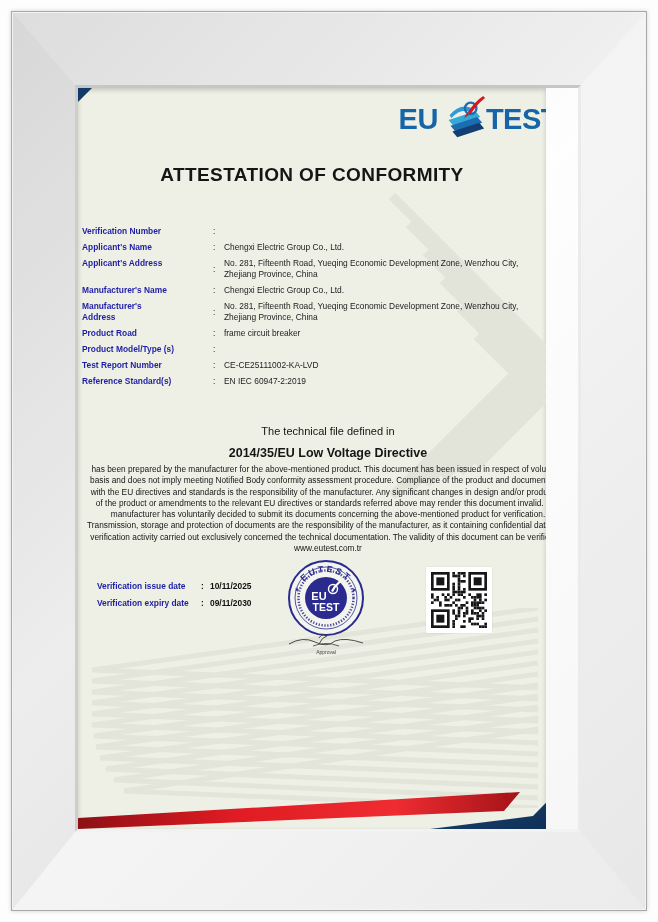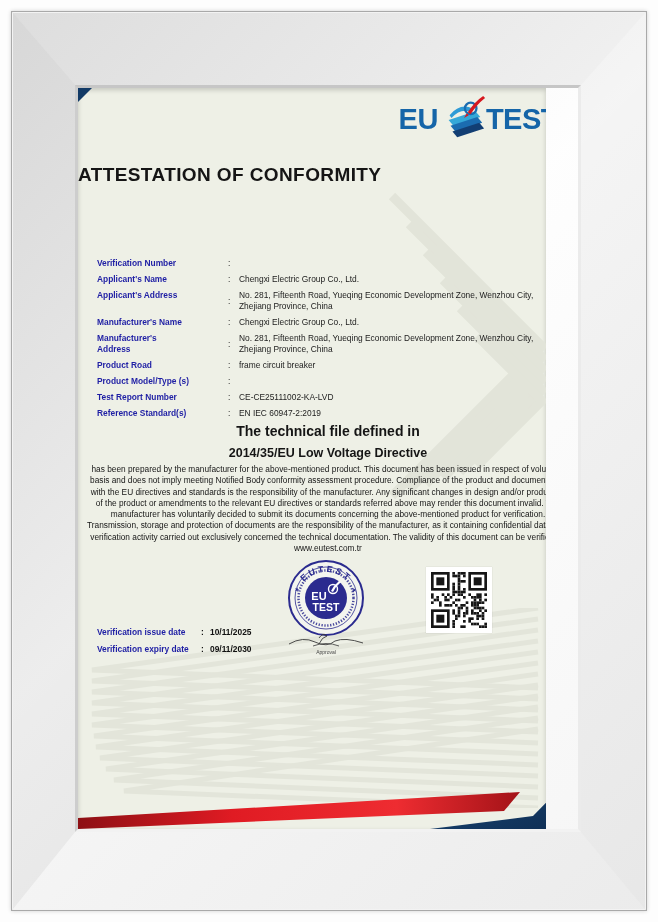--- a/index.html
+++ b/index.html
@@ -24,36 +24,36 @@
         background:#eef0e6;overflow:hidden;
         box-shadow:inset 0 2px 5px rgba(0,0,0,.18);}
   .corner-tri{position:absolute;left:0;top:0;width:0;height:0;
               border-top:14px solid #123a66;border-right:14px solid transparent;}
   .wm{position:absolute;pointer-events:none;}
   
   .logo{position:absolute;top:6px;right:-12px;display:flex;align-items:center;
         color:#1565a8;font-weight:bold;font-size:29px;letter-spacing:-.5px;}
   .logo svg{margin:0 -1px 0 1px;}
   
-  .title{position:absolute;left:0;top:76px;width:100%;
+  .title{position:absolute;left:0;top:76px;width:100%;text-align:center;
          font-size:19px;font-weight:bold;color:#151515;letter-spacing:.4px;}
   
-  .fields{position:absolute;left:19px;top:138px;width:466px;margin-top:32px;}
+  .fields{position:absolute;left:4px;top:138px;width:466px;}
   .f-row{display:flex;margin-bottom:5px;font-size:8.4px;line-height:11px;}
   .f-label{width:131px;flex:0 0 131px;color:#1e1ea4;font-weight:bold;white-space:pre-line;}
   .f-colon{width:11px;flex:0 0 11px;color:#222;}
   .f-value{flex:1;color:#1c1c1c;white-space:pre-line;}
   
   .statement{position:absolute;left:9px;top:338px;width:482px;text-align:center;color:#151515;}
-  .st-intro{font-size:14px;line-height:11px;font-weight:bold;}
+  .st-intro{font-size:11px;line-height:11px;}
   .st-directive{font-size:12.5px;font-weight:bold;line-height:15px;margin-top:9px;}
   .st-body{font-size:8.3px;line-height:11.3px;margin-top:3px;}
   .st-site{font-size:8.3px;line-height:11.3px;}
   
-  .dates{position:absolute;left:19px;top:490px;margin-top:46px;}
+  .dates{position:absolute;left:19px;top:490px;}
   .d-row{display:flex;font-size:8.4px;line-height:17px;font-weight:bold;}
   .d-label{width:104px;flex:0 0 104px;color:#1e1ea4;}
   .d-colon{width:9px;flex:0 0 9px;color:#111;}
   .d-value{color:#111;}
   
   .stamp{position:absolute;left:205px;top:470px;width:86px;height:102px;}
   .qr{position:absolute;left:348px;top:479px;width:66px;height:66px;background:#fff;
       box-shadow:0 0 1px rgba(0,0,0,.2);}
   .qr svg{position:absolute;left:5px;top:5px;}
   

